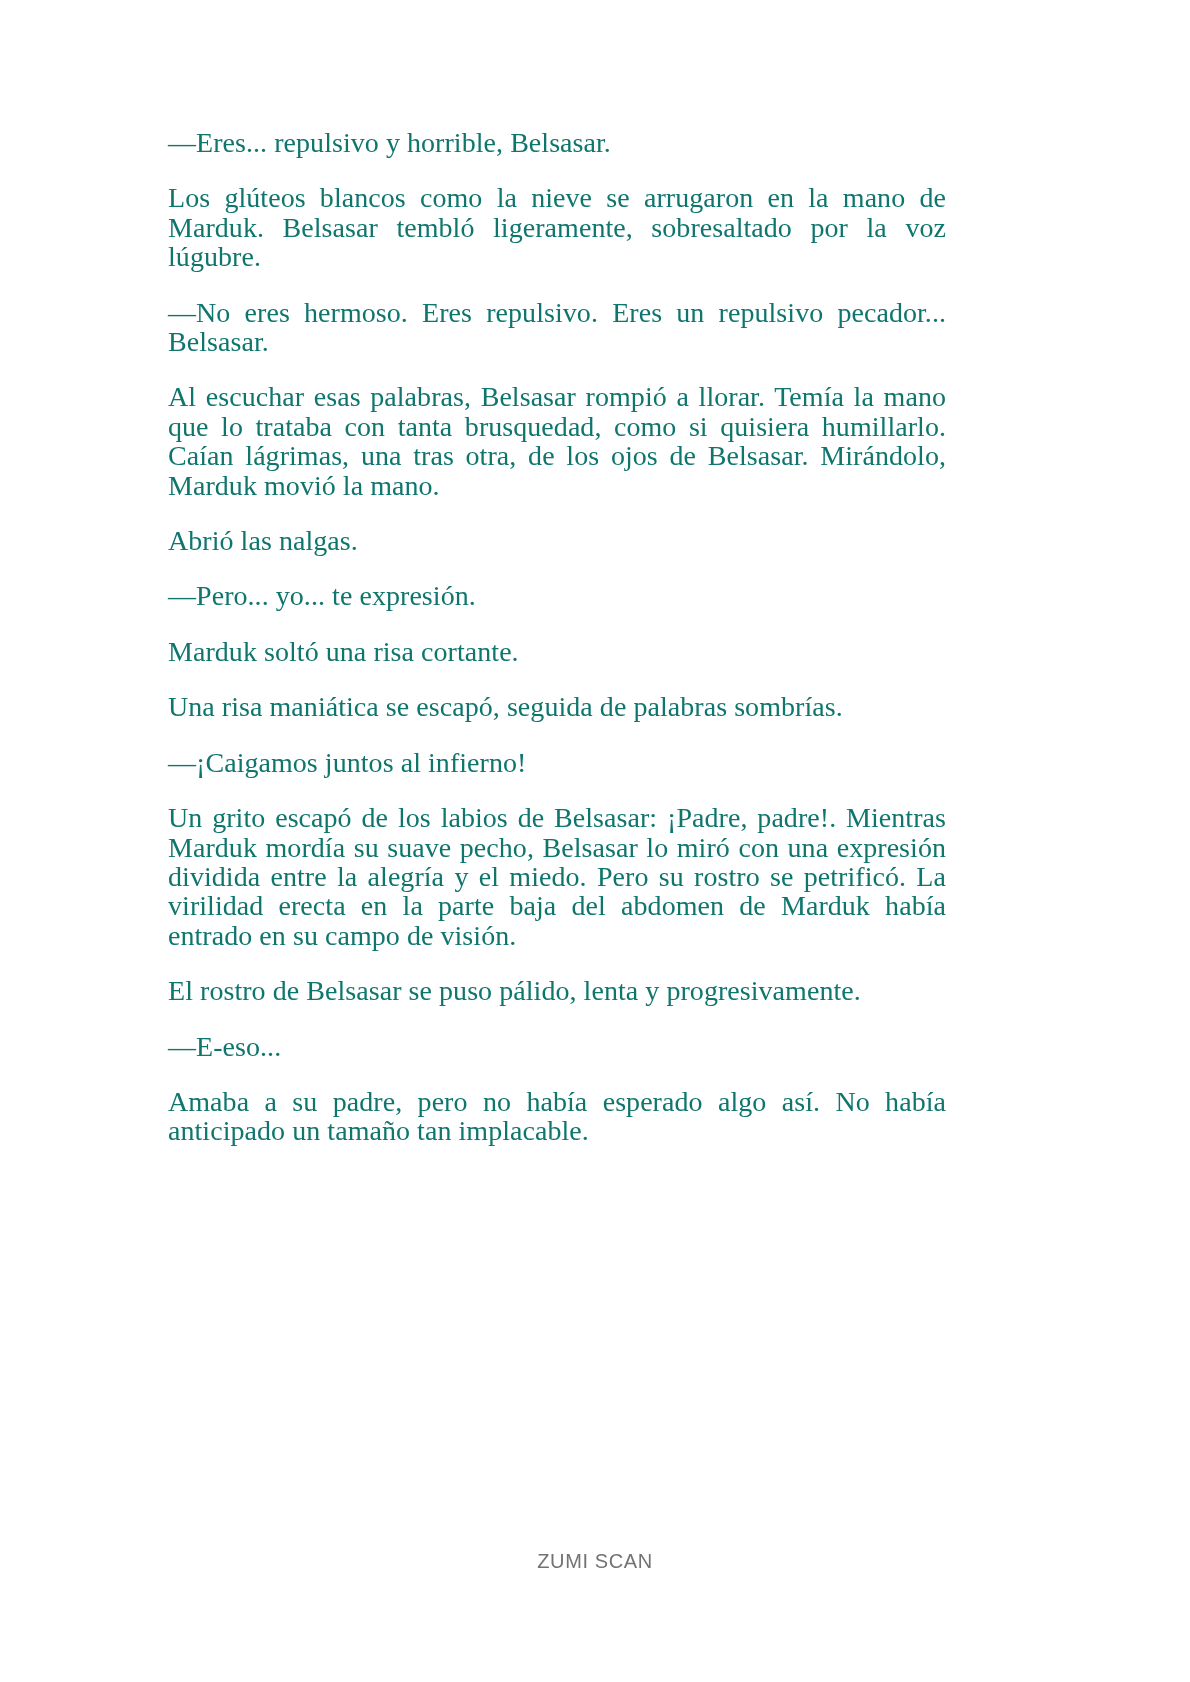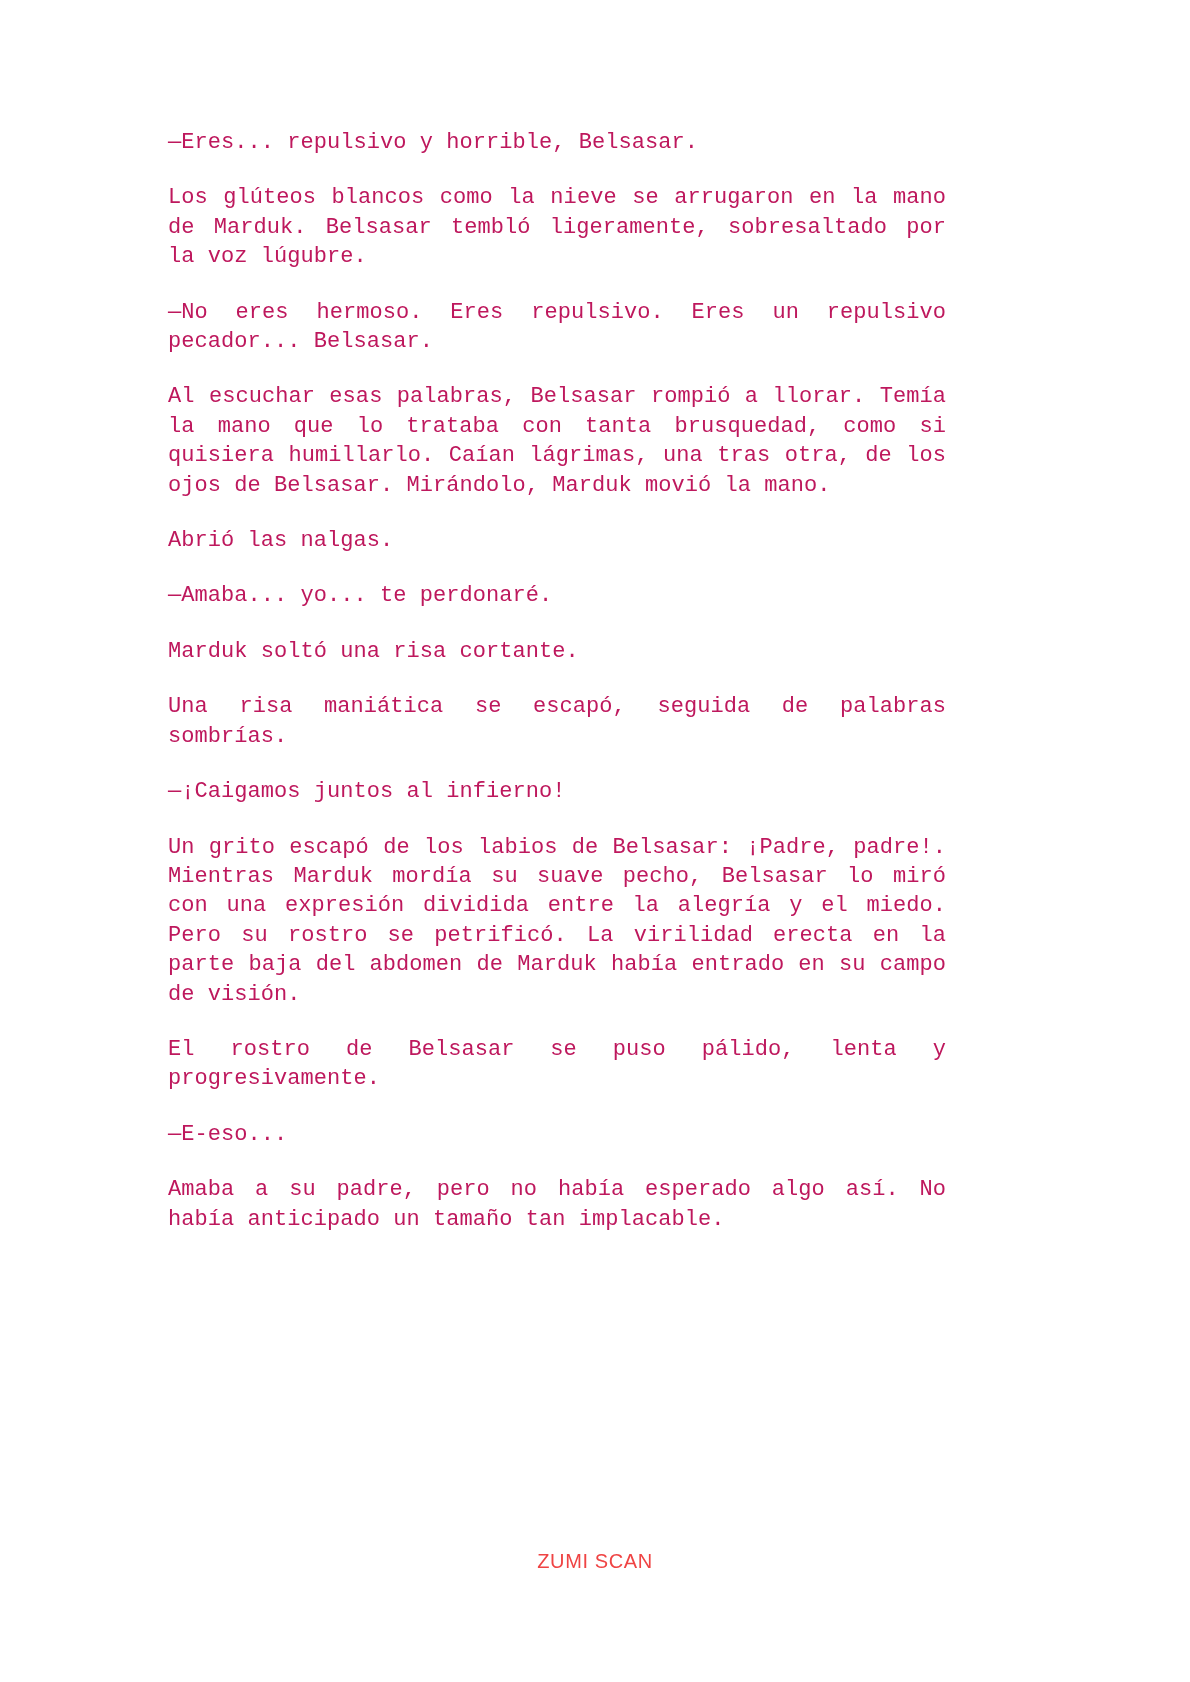--- a/index.html
+++ b/index.html
@@ -20,24 +20,24 @@
   }
 
   .content {
     position: absolute;
     left: 168px;
     top: 128px;
     width: 778px;
   }
 
   .para {
-    font-family: Liberation Mono, monospace;
-    font-size: 22px;
+    font-family: Liberation Serif, serif;
+    font-size: 28px;
     line-height: 29.4px;
-    color: #be185d;
+    color: #0f766e;
     text-align: justify;
     text-justify: inter-word;
     margin: 0 0 26px 0;
     letter-spacing: 0.05px;
     -webkit-font-smoothing: antialiased;
   }
 
   
   .para:last-child {
     margin-bottom: 16px;
@@ -45,36 +45,36 @@
 
   .watermark {
     position: absolute;
     left: 0;
     top: 1550px;
     width: 1190px;
     text-align: center;
     font-family: "Liberation Sans", sans-serif;
     font-size: 20px;
     letter-spacing: 0.6px;
-    color: #ef4444;
+    color: #737373;
     user-select: none;
   }
 </style>
 </head>
 <body>
 
 <div class="page">
 
   <div class="content">
     <p class="para">—Eres... repulsivo y horrible, Belsasar.</p>
     <p class="para">Los glúteos blancos como la nieve se arrugaron en la mano de Marduk. Belsasar tembló ligeramente, sobresaltado por la voz lúgubre.</p>
     <p class="para">—No eres hermoso. Eres repulsivo. Eres un repulsivo pecador... Belsasar.</p>
     <p class="para">Al escuchar esas palabras, Belsasar rompió a llorar. Temía la mano que lo trataba con tanta brusquedad, como si quisiera humillarlo. Caían lágrimas, una tras otra, de los ojos de Belsasar. Mirándolo, Marduk movió la mano.</p>
     <p class="para">Abrió las nalgas.</p>
-    <p class="para">—Amaba... yo... te perdonaré.</p>
+    <p class="para">—Pero... yo... te expresión.</p>
     <p class="para">Marduk soltó una risa cortante.</p>
     <p class="para">Una risa maniática se escapó, seguida de palabras sombrías.</p>
     <p class="para">—¡Caigamos juntos al infierno!</p>
     <p class="para">Un grito escapó de los labios de Belsasar: ¡Padre, padre!. Mientras Marduk mordía su suave pecho, Belsasar lo miró con una expresión dividida entre la alegría y el miedo. Pero su rostro se petrificó. La virilidad erecta en la parte baja del abdomen de Marduk había entrado en su campo de visión.</p>
     <p class="para">El rostro de Belsasar se puso pálido, lenta y progresivamente.</p>
     <p class="para">—E-eso...</p>
     <p class="para">Amaba a su padre, pero no había esperado algo así. No había anticipado un tamaño tan implacable.</p>
   </div>
 
   <div class="watermark">ZUMI SCAN</div>

